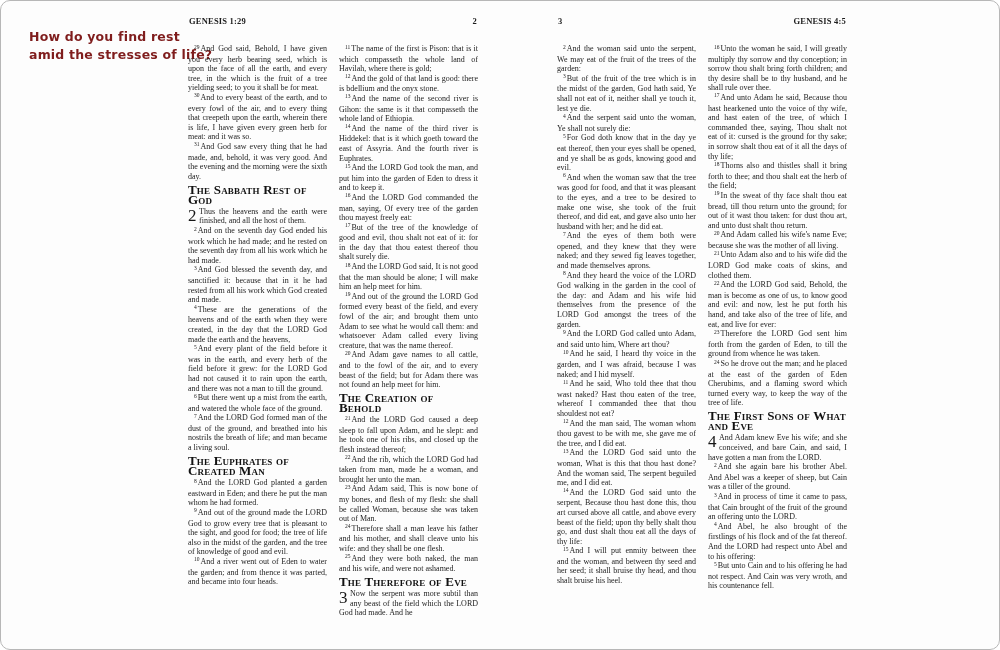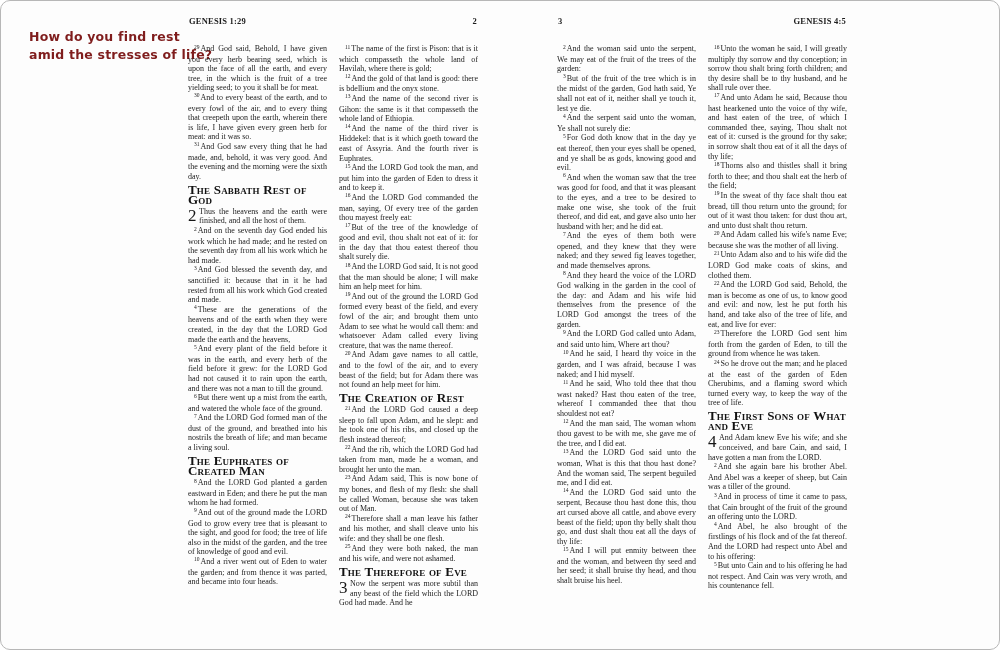--- a/index.html
+++ b/index.html
@@ -64,21 +64,21 @@
           <p class="verse"><span class="vnum">11</span>The name of the first is Pison: that is it which compasseth the whole land of Havilah, where there is gold;</p>
           <p class="verse"><span class="vnum">12</span>And the gold of that land is good: there is bdellium and the onyx stone.</p>
           <p class="verse"><span class="vnum">13</span>And the name of the second river is Gihon: the same is it that compasseth the whole land of Ethiopia.</p>
           <p class="verse"><span class="vnum">14</span>And the name of the third river is Hiddekel: that is it which goeth toward the east of Assyria. And the fourth river is Euphrates.</p>
           <p class="verse"><span class="vnum">15</span>And the LORD God took the man, and put him into the garden of Eden to dress it and to keep it.</p>
           <p class="verse"><span class="vnum">16</span>And the LORD God commanded the man, saying, Of every tree of the garden thou mayest freely eat:</p>
           <p class="verse"><span class="vnum">17</span>But of the tree of the knowledge of good and evil, thou shalt not eat of it: for in the day that thou eatest thereof thou shalt surely die.</p>
           <p class="verse"><span class="vnum">18</span>And the LORD God said, It is not good that the man should be alone; I will make him an help meet for him.</p>
           <p class="verse"><span class="vnum">19</span>And out of the ground the LORD God formed every beast of the field, and every fowl of the air; and brought them unto Adam to see what he would call them: and whatsoever Adam called every living creature, that was the name thereof.</p>
           <p class="verse"><span class="vnum">20</span>And Adam gave names to all cattle, and to the fowl of the air, and to every beast of the field; but for Adam there was not found an help meet for him.</p>
-          <div class="shead">The Creation of Rest</div>
+          <div class="shead">The Creation of Behold</div>
           <p class="verse"><span class="vnum">21</span>And the LORD God caused a deep sleep to fall upon Adam, and he slept: and he took one of his ribs, and closed up the flesh instead thereof;</p>
           <p class="verse"><span class="vnum">22</span>And the rib, which the LORD God had taken from man, made he a woman, and brought her unto the man.</p>
           <p class="verse"><span class="vnum">23</span>And Adam said, This is now bone of my bones, and flesh of my flesh: she shall be called Woman, because she was taken out of Man.</p>
           <p class="verse"><span class="vnum">24</span>Therefore shall a man leave his father and his mother, and shall cleave unto his wife: and they shall be one flesh.</p>
           <p class="verse"><span class="vnum">25</span>And they were both naked, the man and his wife, and were not ashamed.</p>
           <div class="shead">The Therefore of Eve</div>
           <p class="chap"><span class="dropcap">3</span>Now the serpent was more subtil than any beast of the field which the LORD God had made. And he</p>
         </div>
       </div>
   </section>

